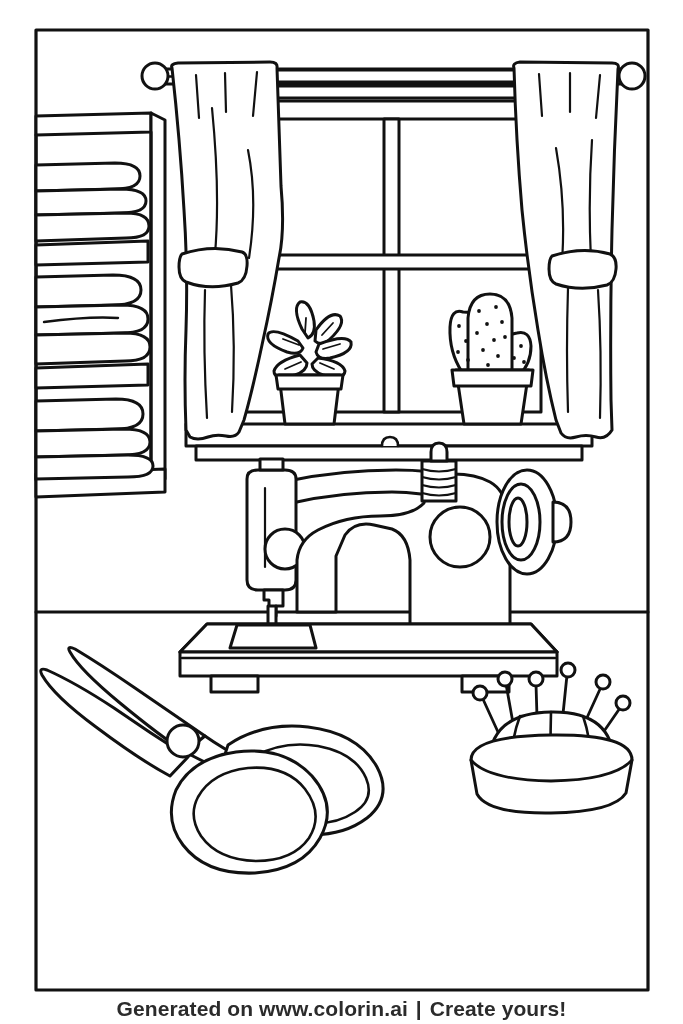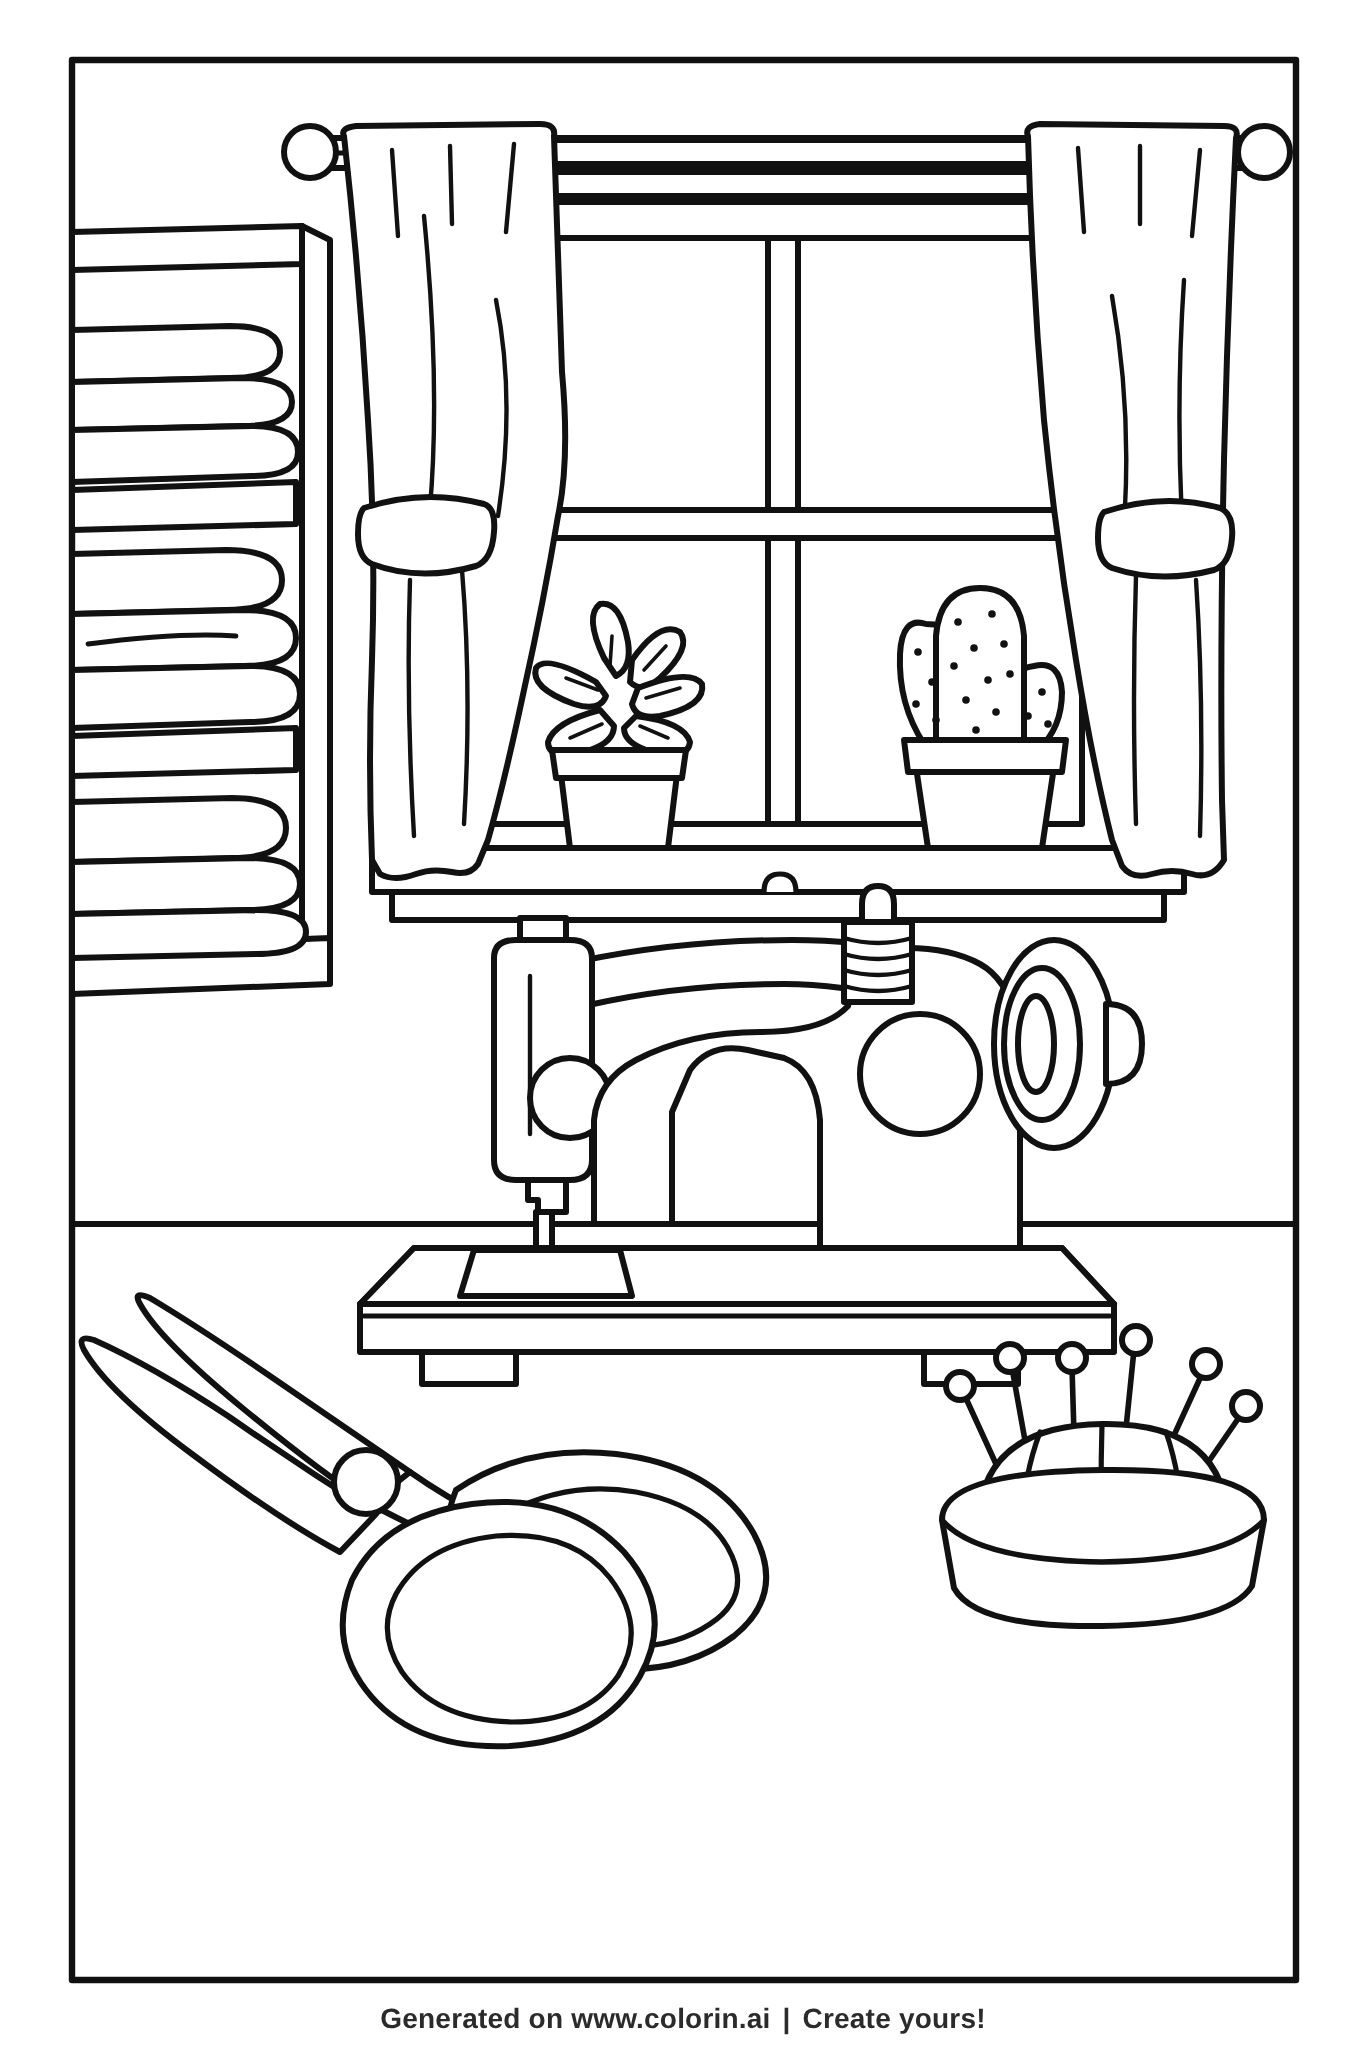--- a/index.html
+++ b/index.html
@@ -32,21 +32,21 @@
   #footer {
     position: absolute;
     left: 0;
     top: 993px;
     width: 683px;
     height: 31px;
     display: flex;
     align-items: center;
     justify-content: center;
     font-family: "Liberation Sans", sans-serif;
-    font-size: 14px;
+    font-size: 21px;
     font-weight: 600;
     letter-spacing: 0.1px;
     color: #2b2b2b;
     white-space: pre;
     user-select: none;
   }
   #footer .sep { padding: 0 2px; }
 </style>
 </head>
 <body>

